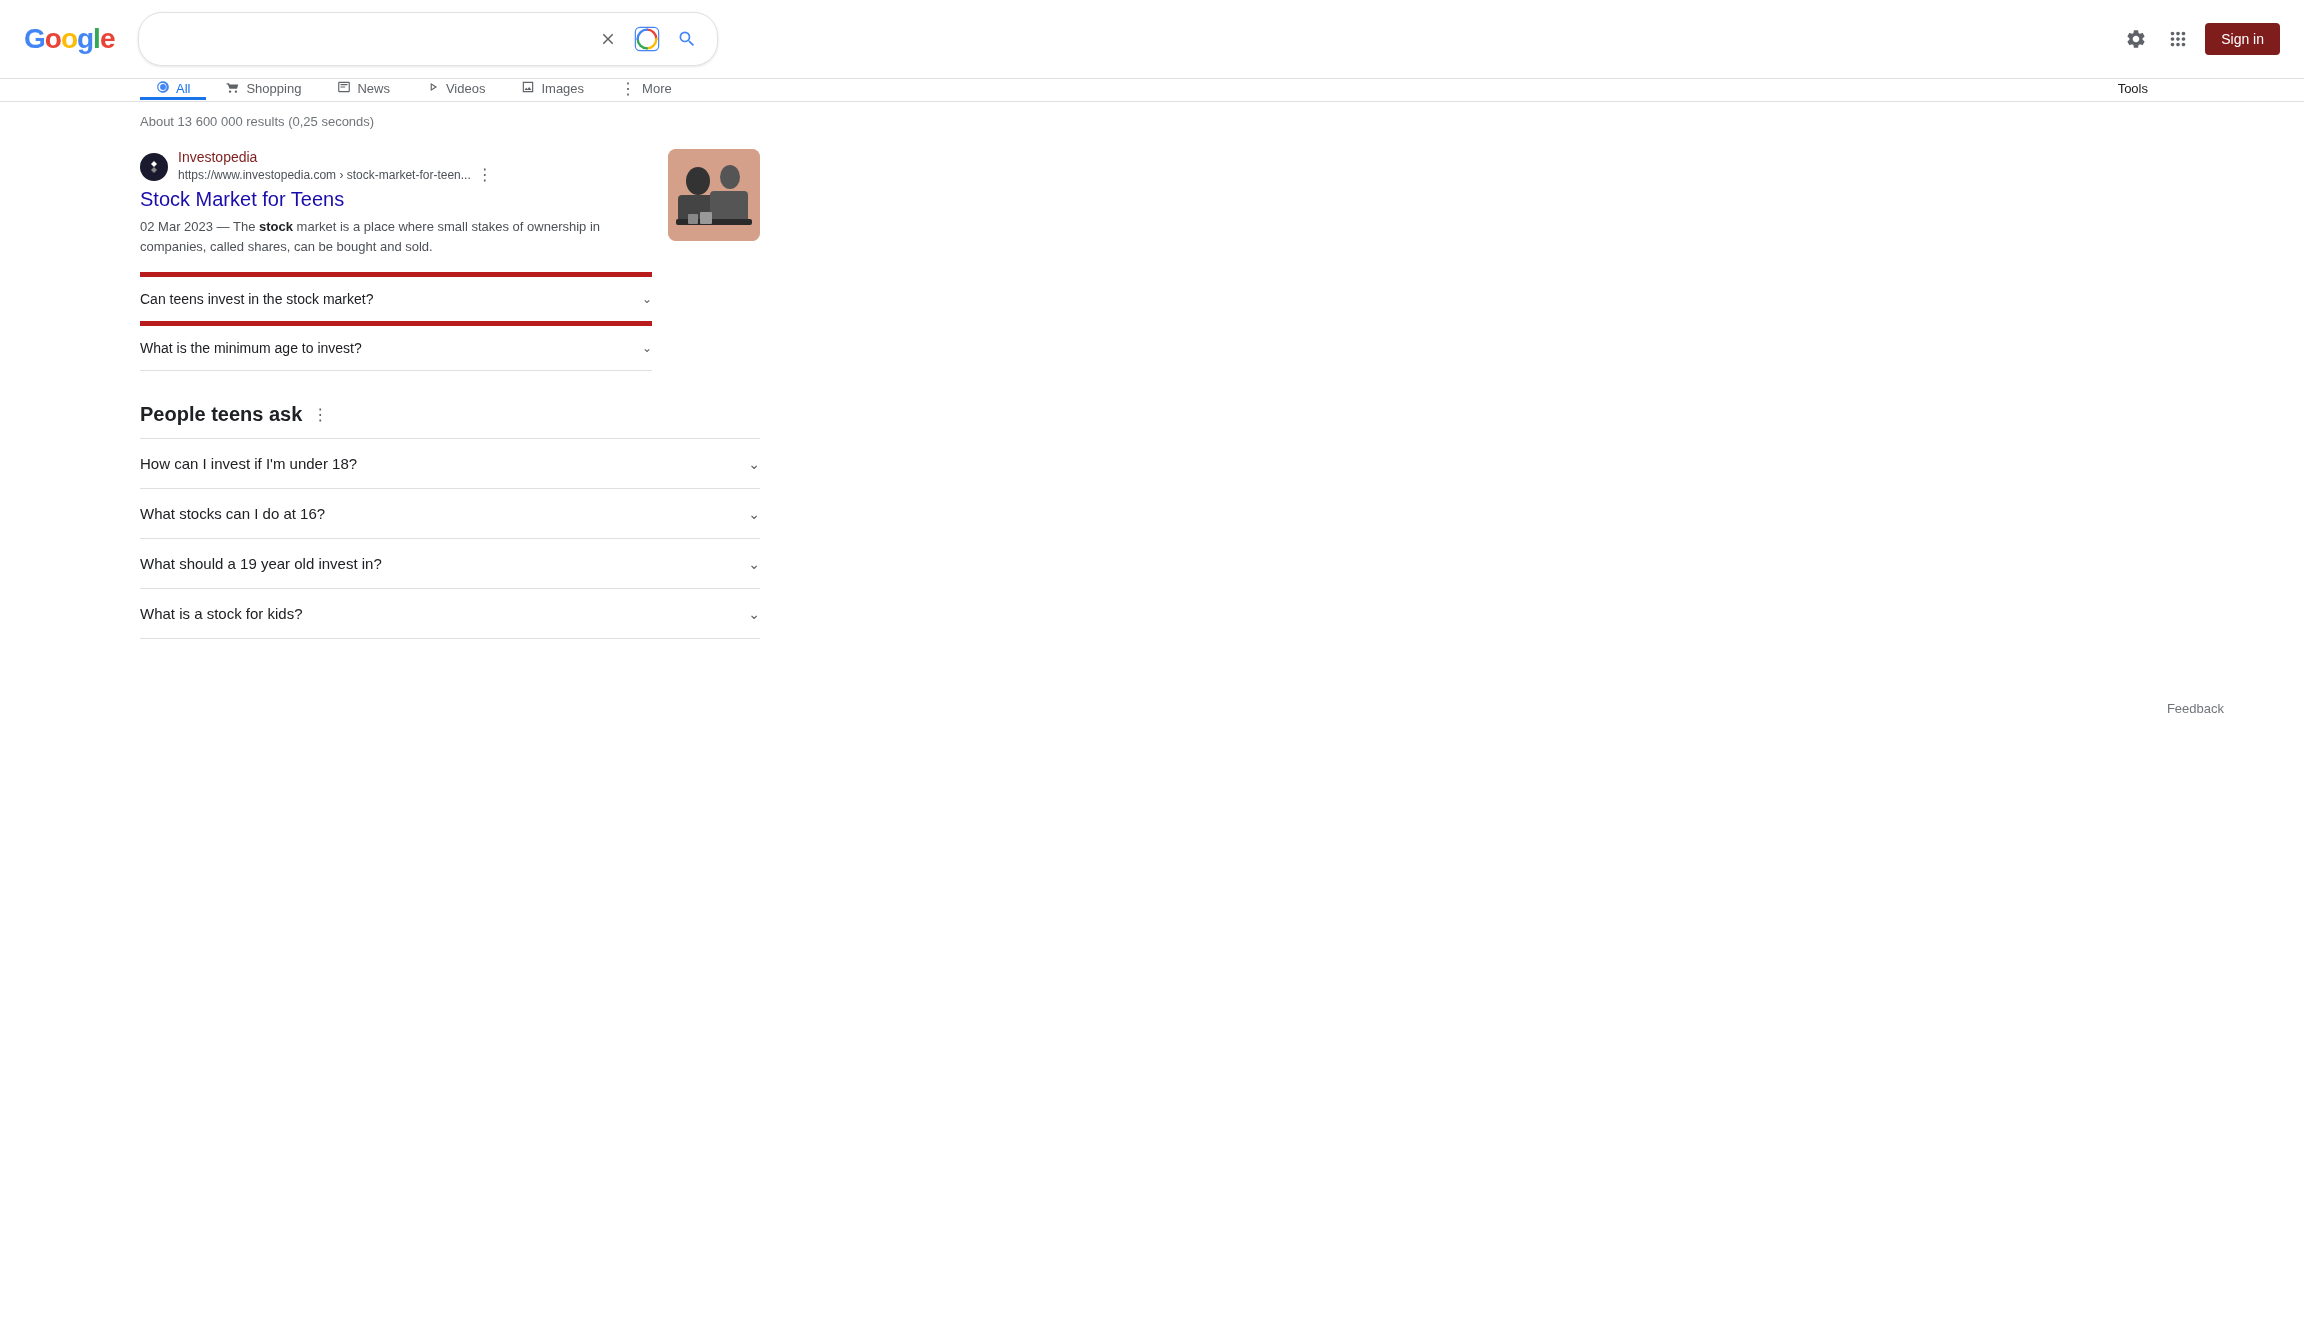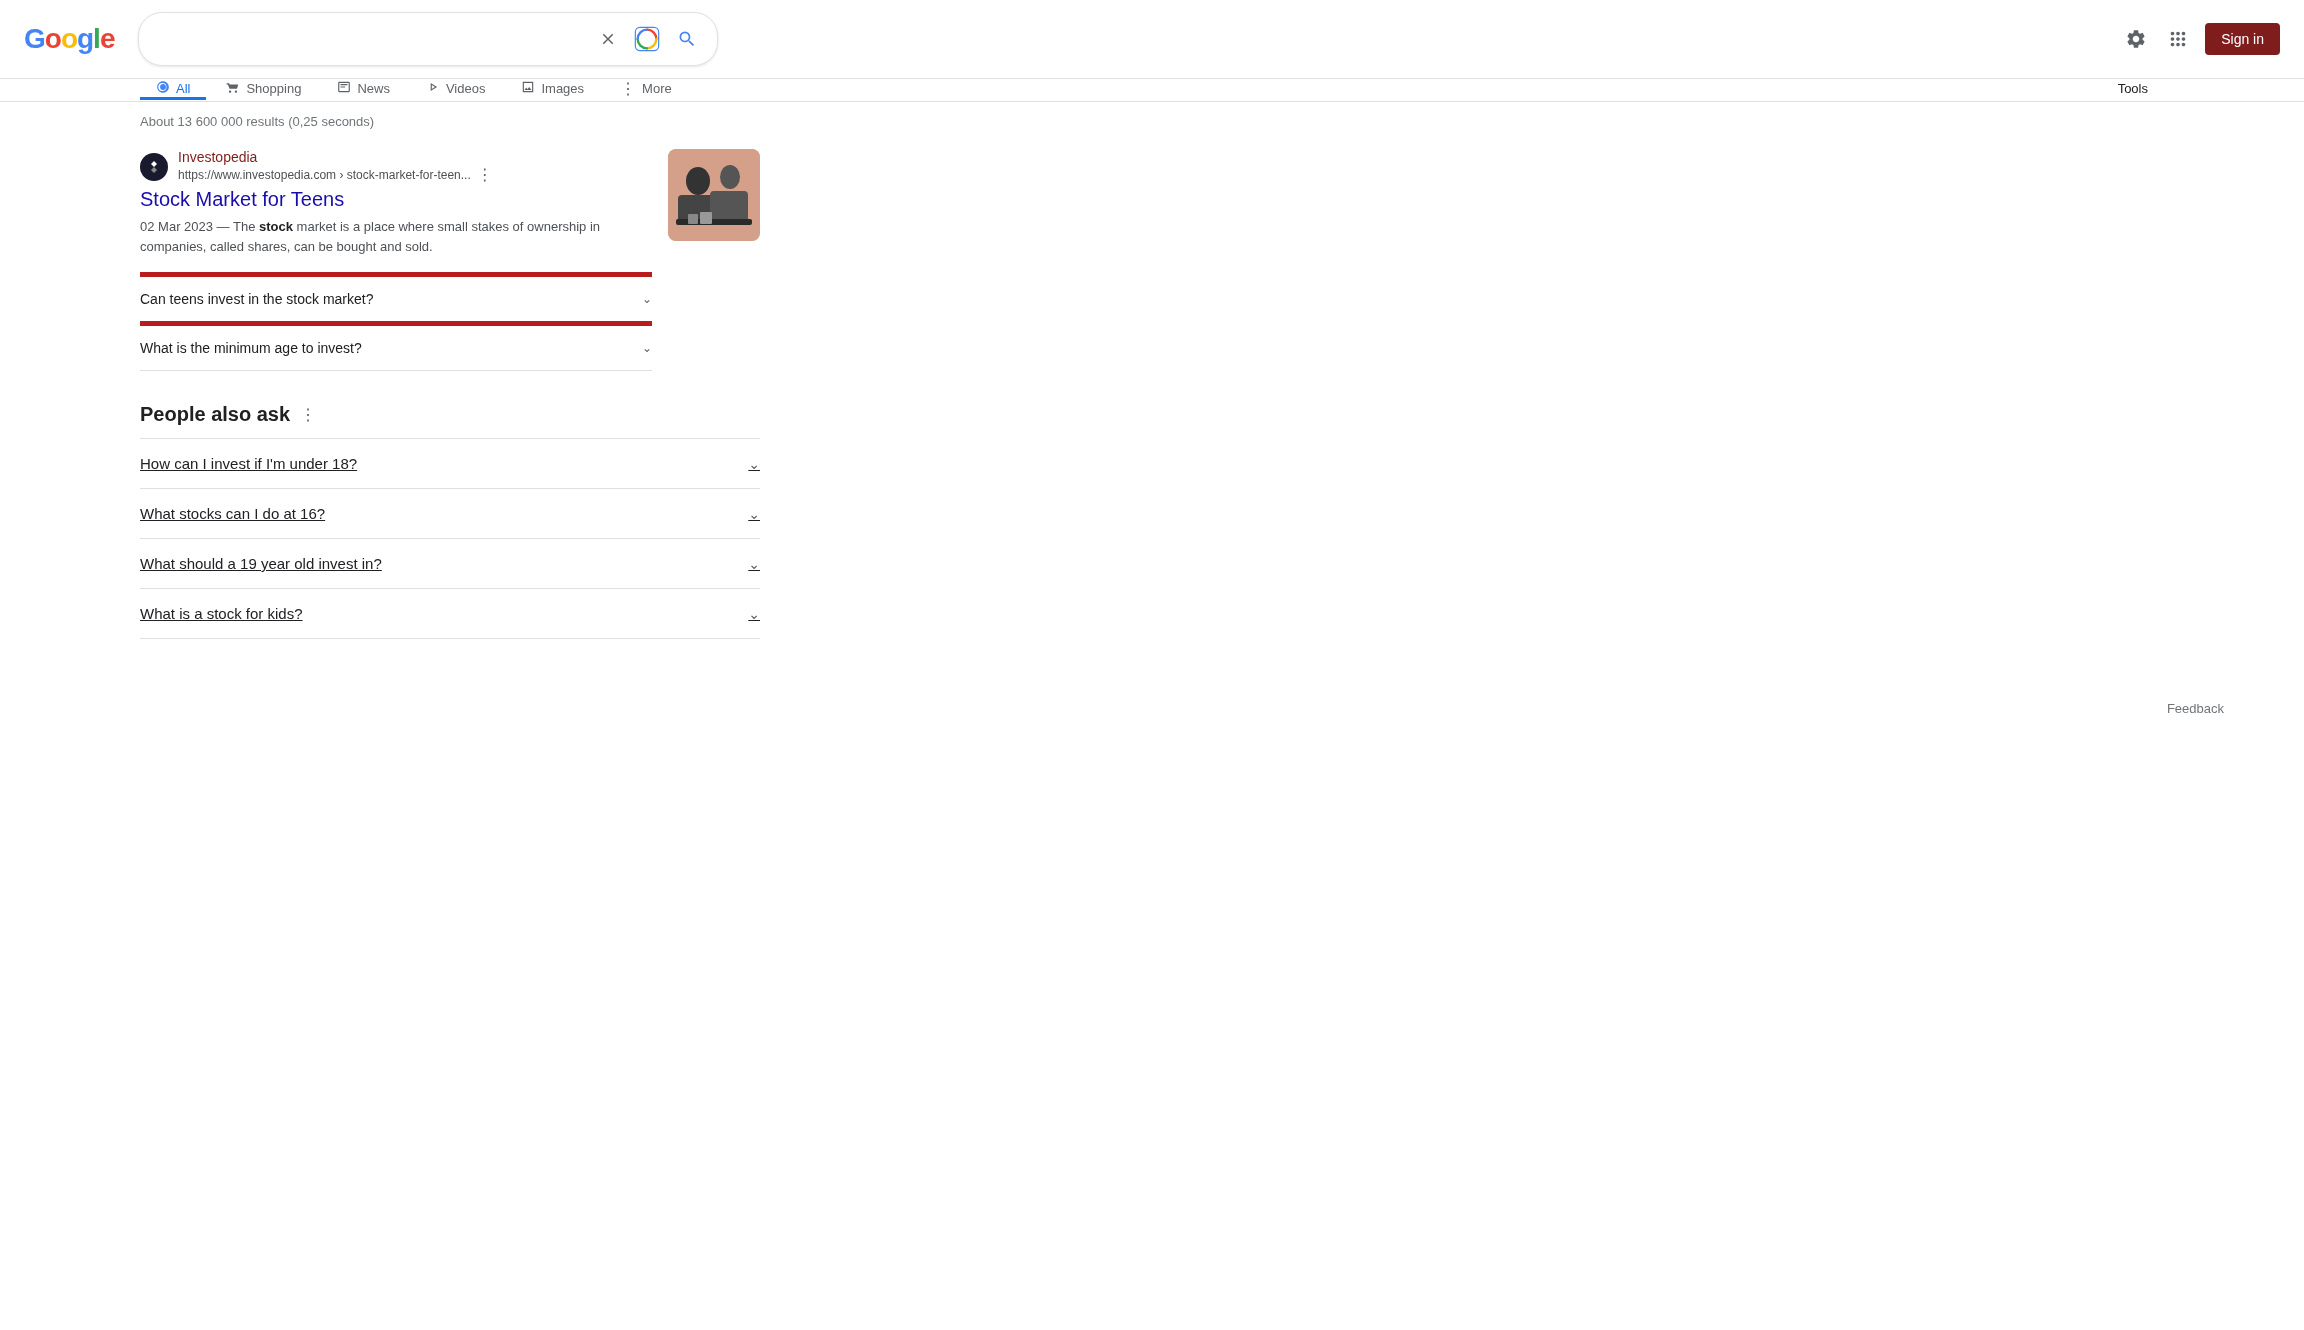--- a/index.html
+++ b/index.html
@@ -228,21 +228,20 @@
       font-weight: bold;
       color: #202124;
     }
     .paa-more-icon {
       color: #5f6368;
       cursor: pointer;
       font-size: 16px;
     }
     .paa-items-wrapper {
       border-top: 1px solid #e0e0e0;
-      text-decoration: underline;
     }
     .paa-item-border {
       border-bottom: 1px solid #e0e0e0;
       display: flex;
       align-items: center;
       justify-content: space-between;
       padding: 16px 0;
       cursor: pointer;
       max-width: 870px;
     }
@@ -424,21 +423,21 @@
 
         <rect x="8" y="70" width="76" height="6" rx="2" fill="#2a2a2a"></rect>
         <rect x="20" y="65" width="10" height="10" rx="1" fill="#888"></rect>
         <rect x="32" y="63" width="12" height="12" rx="1" fill="#999"></rect>
       </svg>
     </div>
   </div>
 
   <div class="paa-section">
     <div class="paa-header">
-      <span class="paa-title">People also ask</span>
+      <span class="paa-title">People teens ask</span>
       <span class="paa-more-icon">⋮</span>
     </div>
 
     <div class="paa-items-wrapper">
       <div class="paa-item-border">
         <span class="paa-q">How can I invest if I'm under 18?</span>
         <span class="paa-chevron">⌄</span>
       </div>
       <div class="paa-item-border">
         <span class="paa-q">What stocks can I do at 16?</span>

